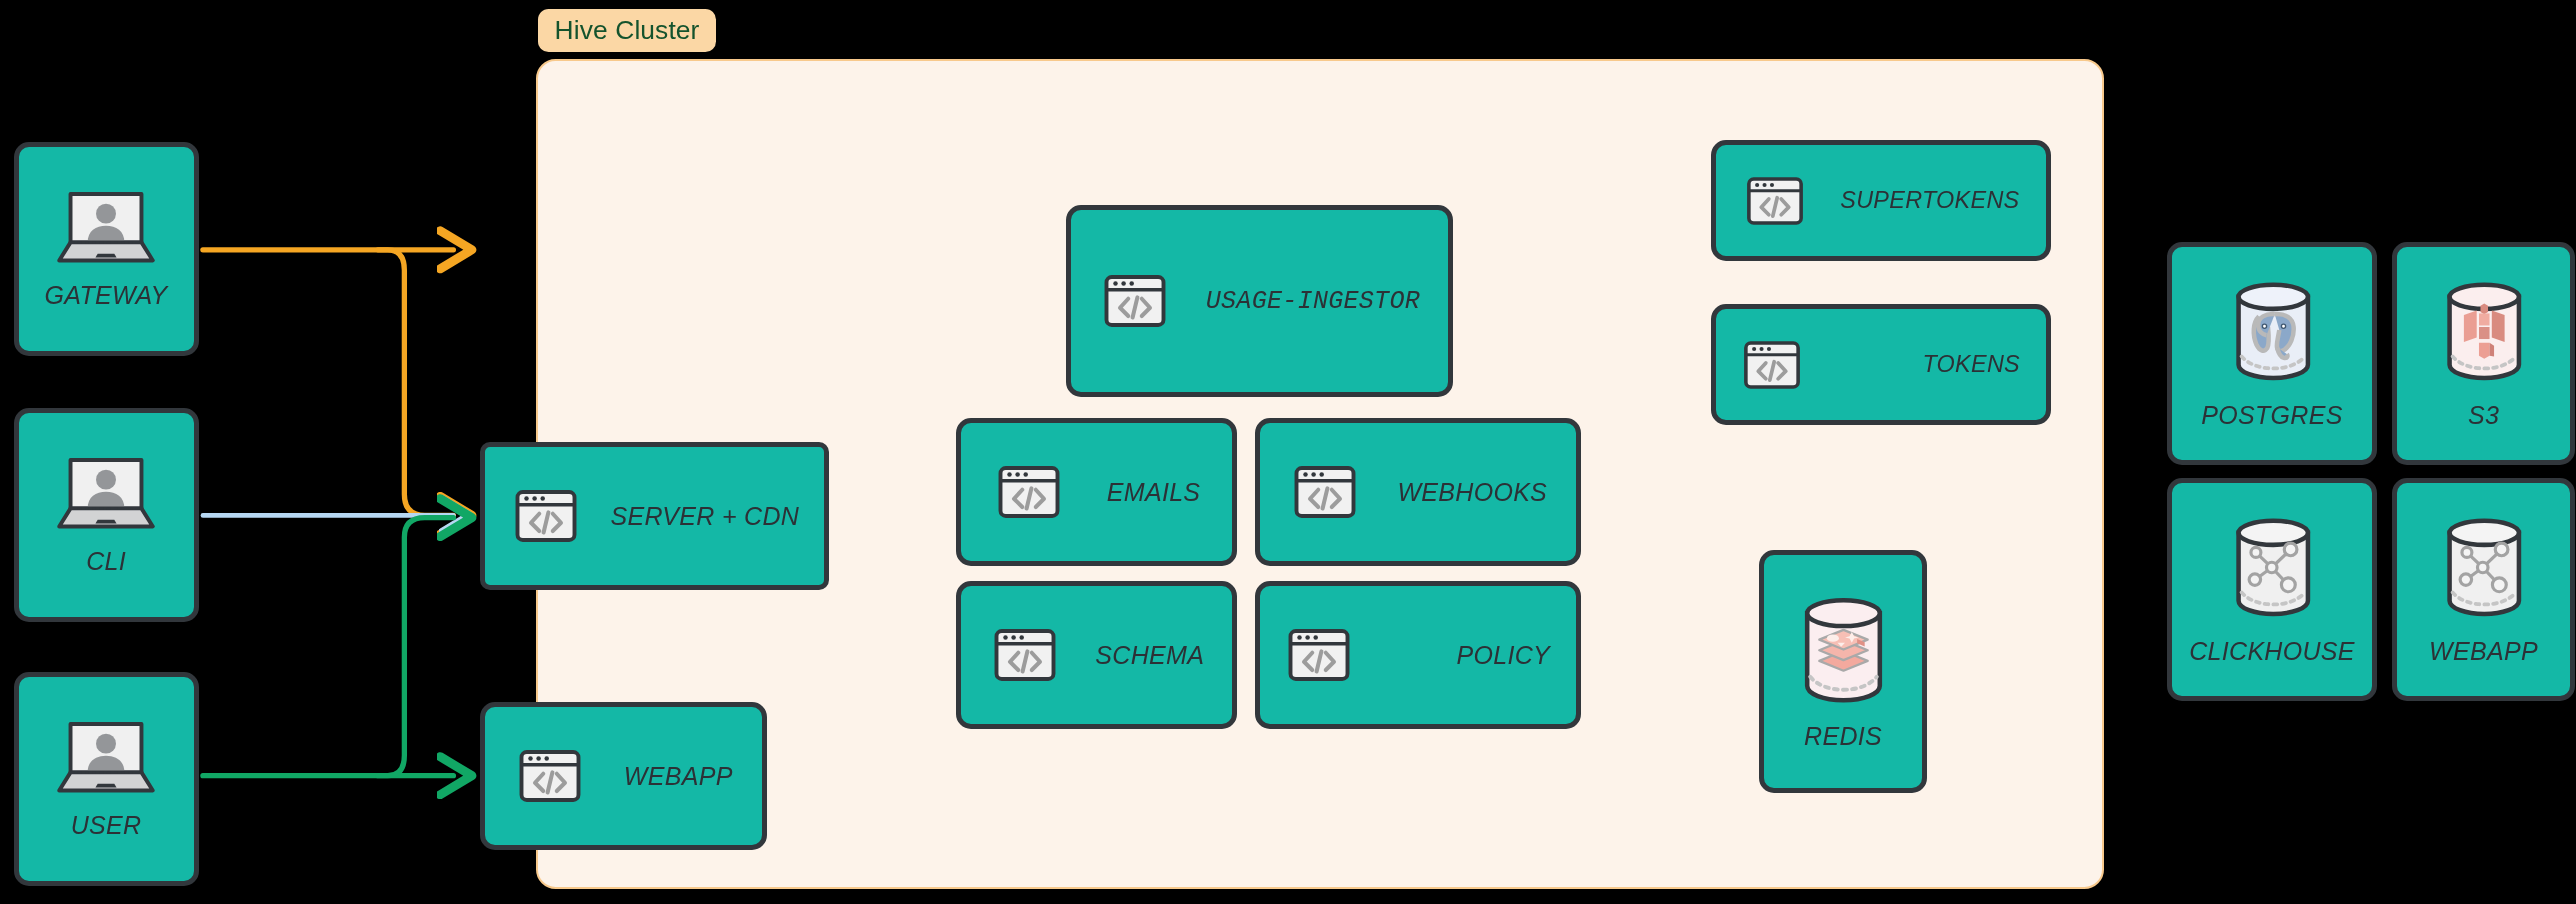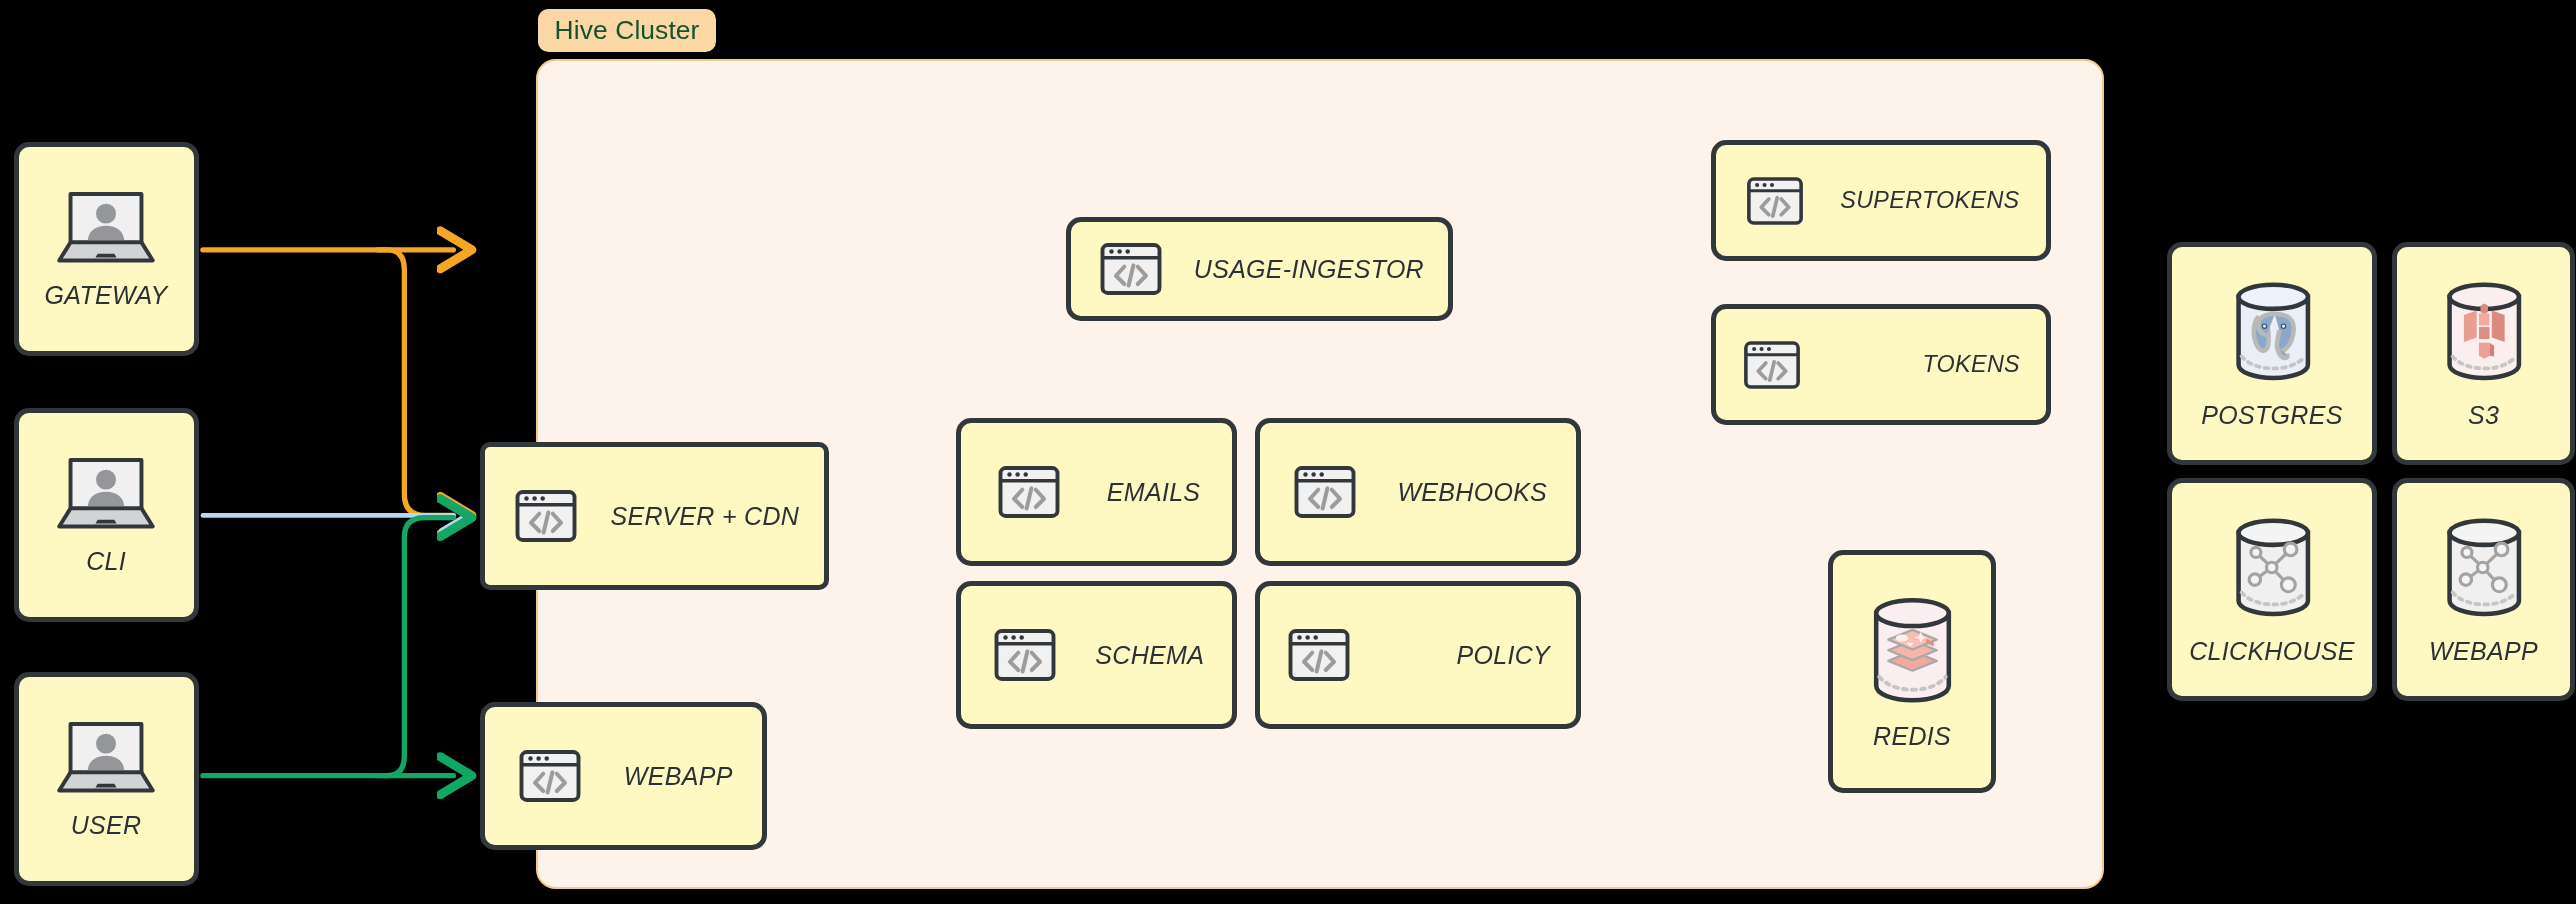--- a/index.html
+++ b/index.html
@@ -44,21 +44,21 @@
     padding: 7.5px 16.6px 9px 16.6px;
     font-size: 26.4px;
     line-height: 1;
     letter-spacing: 0.1px;
     white-space: nowrap;
   }
 
   
   .node {
     position: absolute;
-    background: #fef9c3;
+    background: #14b8a6;
     border: 5.3px solid #32373c;
     border-radius: 15px;
     box-sizing: border-box;
     display: flex;
     align-items: center;
   }
   .node.vert {
     flex-direction: column;
     justify-content: center;
   }
@@ -224,21 +224,21 @@
           <circle cx="21.8" cy="12.4" r="1.5" fill="#32373c"></circle>
           <path d="M19.5,22.5 L14,28.5 L19.5,34" fill="none" stroke="#9c9c9c" stroke-width="2.7" stroke-linecap="round" stroke-linejoin="round"></path>
           <path d="M28.5,22.5 L34,28.5 L28.5,34" fill="none" stroke="#9c9c9c" stroke-width="2.7" stroke-linecap="round" stroke-linejoin="round"></path>
           <path d="M25.6,21.6 L22.4,35" fill="none" stroke="#9c9c9c" stroke-width="2.7" stroke-linecap="round"></path>
         </svg>
       </span>
       <span class="node-label">WEBAPP</span>
     </div>
   </div>
 
-  <div class="node" style="left:1066px; top:217px; width:387px; height:104px;">
+  <div class="node" style="left:1066px; top:205px; width:387px; height:192px;font-family:Liberation Mono, monospace;">
     <div class="svc-inner">
       <span>
         <svg width="72" height="72" viewBox="0 0 48 48">
           <rect x="5" y="8" width="38" height="32" rx="3.5" fill="#f1f1f1" stroke="#32373c" stroke-width="2.6"></rect>
           <path d="M5,16.5 L43,16.5" stroke="#32373c" stroke-width="2.2"></path>
           <circle cx="11" cy="12.4" r="1.5" fill="#32373c"></circle>
           <circle cx="16.4" cy="12.4" r="1.5" fill="#32373c"></circle>
           <circle cx="21.8" cy="12.4" r="1.5" fill="#32373c"></circle>
           <path d="M19.5,22.5 L14,28.5 L19.5,34" fill="none" stroke="#9c9c9c" stroke-width="2.7" stroke-linecap="round" stroke-linejoin="round"></path>
           <path d="M28.5,22.5 L34,28.5 L28.5,34" fill="none" stroke="#9c9c9c" stroke-width="2.7" stroke-linecap="round" stroke-linejoin="round"></path>
@@ -350,21 +350,21 @@
           <circle cx="21.8" cy="12.4" r="1.5" fill="#32373c"></circle>
           <path d="M19.5,22.5 L14,28.5 L19.5,34" fill="none" stroke="#9c9c9c" stroke-width="2.7" stroke-linecap="round" stroke-linejoin="round"></path>
           <path d="M28.5,22.5 L34,28.5 L28.5,34" fill="none" stroke="#9c9c9c" stroke-width="2.7" stroke-linecap="round" stroke-linejoin="round"></path>
           <path d="M25.6,21.6 L22.4,35" fill="none" stroke="#9c9c9c" stroke-width="2.7" stroke-linecap="round"></path>
         </svg>
       </span>
       <span class="node-label small">TOKENS</span>
     </div>
   </div>
 
-  <div class="node vert" style="left:1828px; top:550px; width:168px; height:243px;">
+  <div class="node vert" style="left:1759px; top:550px; width:168px; height:243px;">
     <div class="db-inner">
       <span>
         <svg width="103" height="115" viewBox="0 0 68 76">
           <path d="M10,14 L10,62 C10,67.5 20.7,71.5 34,71.5 C47.3,71.5 58,67.5 58,62 L58,14 Z" fill="#fbeef0" stroke="#32373c" stroke-width="3"></path>
           <ellipse cx="34" cy="14" rx="24" ry="8.5" fill="#fbeef0" stroke="#32373c" stroke-width="3"></ellipse>
           <path d="M12,56 C16.5,61.5 24.5,64.6 34,64.6 C43.5,64.6 51.5,61.5 56,56" fill="none" stroke="#c5c5c5" stroke-width="2.6" stroke-dasharray="2.6 3.4" stroke-linecap="round"></path>
           <g>
             <path d="M34,52 L18,45.5 L34,39 L50,45.5 Z" fill="#f3a99e" stroke="#a9a9a9" stroke-width="1.5" stroke-linejoin="round"></path>
             <path d="M34,45 L18,38.5 L34,32 L50,38.5 Z" fill="#f5b5ab" stroke="#a9a9a9" stroke-width="1.5" stroke-linejoin="round"></path>
             <path d="M34,38 L18,31.5 L34,25 L50,31.5 Z" fill="#f7bfb5" stroke="#a9a9a9" stroke-width="1.5" stroke-linejoin="round"></path>

